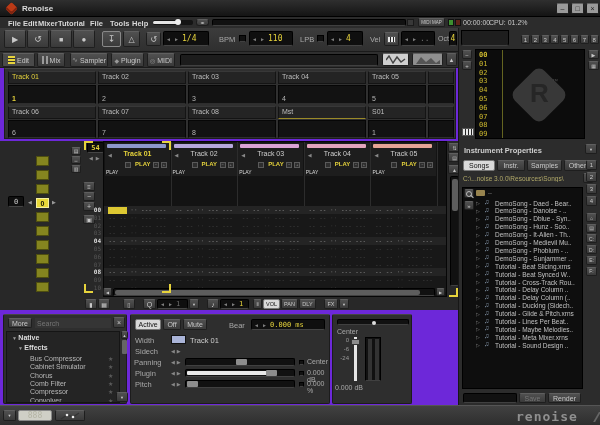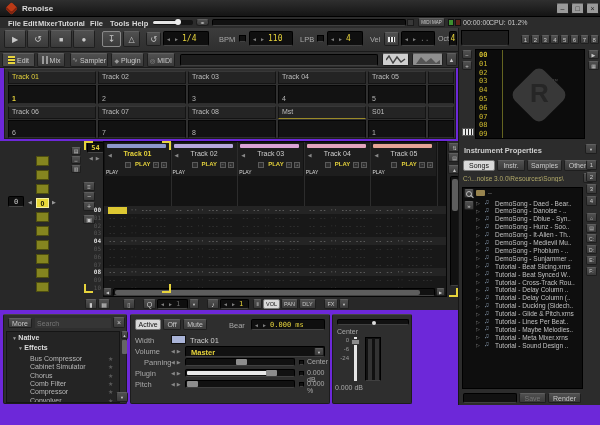--- a/index.html
+++ b/index.html
@@ -433,27 +433,23 @@
     <div class="btn" style="left:32px;top:4px;width:18px;height:11px;">Off</div>
     <div class="btn" style="left:52px;top:4px;width:24px;height:11px;">Mute</div>
     <div class="label" style="left:98px;top:6px;">Bear</div>
     <div class="lcd" style="left:120px;top:4px;width:74px;height:11px;">
       <span class="spin">◀ ▶</span>
         <span class="val" style="font-size:7px;">0.000 ms</span>
     </div>
     <div class="label" style="left:4px;top:21px;">Width</div>
     <div class="a" id="name-swatch" style="left: 40px; top: 20px; width: 15px; height: 9px; border: 1px solid rgb(17, 17, 17); background: rgb(170, 180, 216);"></div>
     <div class="a" style="left:59px;top:21px;font-size:7.5px;color:#ccc;">Track 01</div>
-    <div class="label" style="left:4px;top:32px;">Volume</div>
+    <div class="label" style="left:4px;top:32px;">Sidech</div>
     <div class="a" style="left:40px;top:33px;font-size:5px;color:#888;letter-spacing:2px;">◀▶</div>
-    <div class="a inset" style="left:54px;top:31px;width:140px;height:11px;border-radius:2px;">
-      <span class="a" style="left:5px;top:1px;font-size:7.5px;color:#e6d33c;font-weight:bold;">Master</span>
-      <span class="btn tiny" style="left:128px;top:1px;width:10px;height:8px;font-size:4px;">▼</span>
-    </div>
-    <div class="label" style="left:13px;top:43px;">Panning</div>
+    <div class="label" style="left:3px;top:43px;">Panning</div>
     <div class="a" style="left:40px;top:44px;font-size:5px;color:#888;letter-spacing:2px;">◀▶</div>
     <div class="a inset" style="left:54px;top:43px;width:110px;height:8px;border-radius:2px;">
       <div class="a" style="left:50px;top:0;width:11px;height:6px;background:#8d8d8d;border-radius:1px;"></div>
     </div>
     <div class="a inset" style="left:168px;top:45px;width:5px;height:5px;"></div>
     <div class="label" style="left:176px;top:43px;font-size:7px;">Center</div>
     <div class="label" style="left:4px;top:54px;">Plugin</div>
     <div class="a" style="left:40px;top:55px;font-size:5px;color:#888;letter-spacing:2px;">◀▶</div>
     <div class="a inset" style="left:54px;top:54px;width:110px;height:8px;border-radius:2px;">
       <div class="a" style="left:1px;top:1px;width:83px;height:4px;background:#e8e8e8;border-radius:1px;"></div>
@@ -645,14 +641,27 @@
       <div class="btn tiny" style="position: absolute; left: 127px; top: 156px; width: 11px; height: 10px;">3</div>
       <div class="btn tiny" style="position: absolute; left: 127px; top: 168px; width: 11px; height: 10px;">4</div>
       <div class="btn tiny" style="position: absolute; left: 127px; top: 185px; width: 11px; height: 9px; font-size: 5px;">⌂</div>
       <div class="btn tiny" style="position: absolute; left: 127px; top: 195.7px; width: 11px; height: 9px; font-size: 5px;">▤</div>
       <div class="btn tiny" style="position: absolute; left: 127px; top: 206.4px; width: 11px; height: 9px; font-size: 5px;">C:</div>
       <div class="btn tiny" style="position: absolute; left: 127px; top: 217.1px; width: 11px; height: 9px; font-size: 5px;">D:</div>
       <div class="btn tiny" style="position: absolute; left: 127px; top: 227.8px; width: 11px; height: 9px; font-size: 5px;">E:</div>
       <div class="btn tiny" style="position: absolute; left: 127px; top: 238.5px; width: 11px; height: 9px; font-size: 5px;">F:</div>
     </div>
 
+  <div class="a" id="statusbar" style="left:0;top:405px;width:600px;height:20px;background:linear-gradient(#414141,#2e2e2e);border-top:1px solid #555;">
+    <div class="btn tiny" style="left:3px;top:4px;width:13px;height:11px;font-size:4px;">▼</div>
+    <div class="a" style="left:18px;top:4px;width:34px;height:11px;background:#cfcfc6;border:1px solid #888;border-radius:2px;color:#b4b4a4;font-family:'DejaVu Sans Mono',monospace;font-size:8px;text-align:center;line-height:10px;">888</div>
+    <div class="btn" style="left:55px;top:4px;width:30px;height:11px;">
+      <svg width="20" height="8">
+          <polyline points="1,7 7,3 13,5 19,1" fill="none" stroke="#333" stroke-width="1.2"></polyline>
+          <circle cx="7" cy="3" r="1.3" fill="#eee"></circle>
+          <circle cx="13" cy="5" r="1.3" fill="#eee"></circle>
+        </svg>
+    </div>
+    <div class="a" style="left:516px;top:3px;font-size:13px;font-weight:bold;letter-spacing:1px;color:#8f8f8f;font-family:'DejaVu Sans Mono',monospace;">renoise</div>
+    <div class="a" style="left:590px;top:6px;width:8px;height:10px;border-right:2px solid #666;transform:skewX(-30deg);"></div>
+  </div>
 
 </div>
 
 </body></html>

